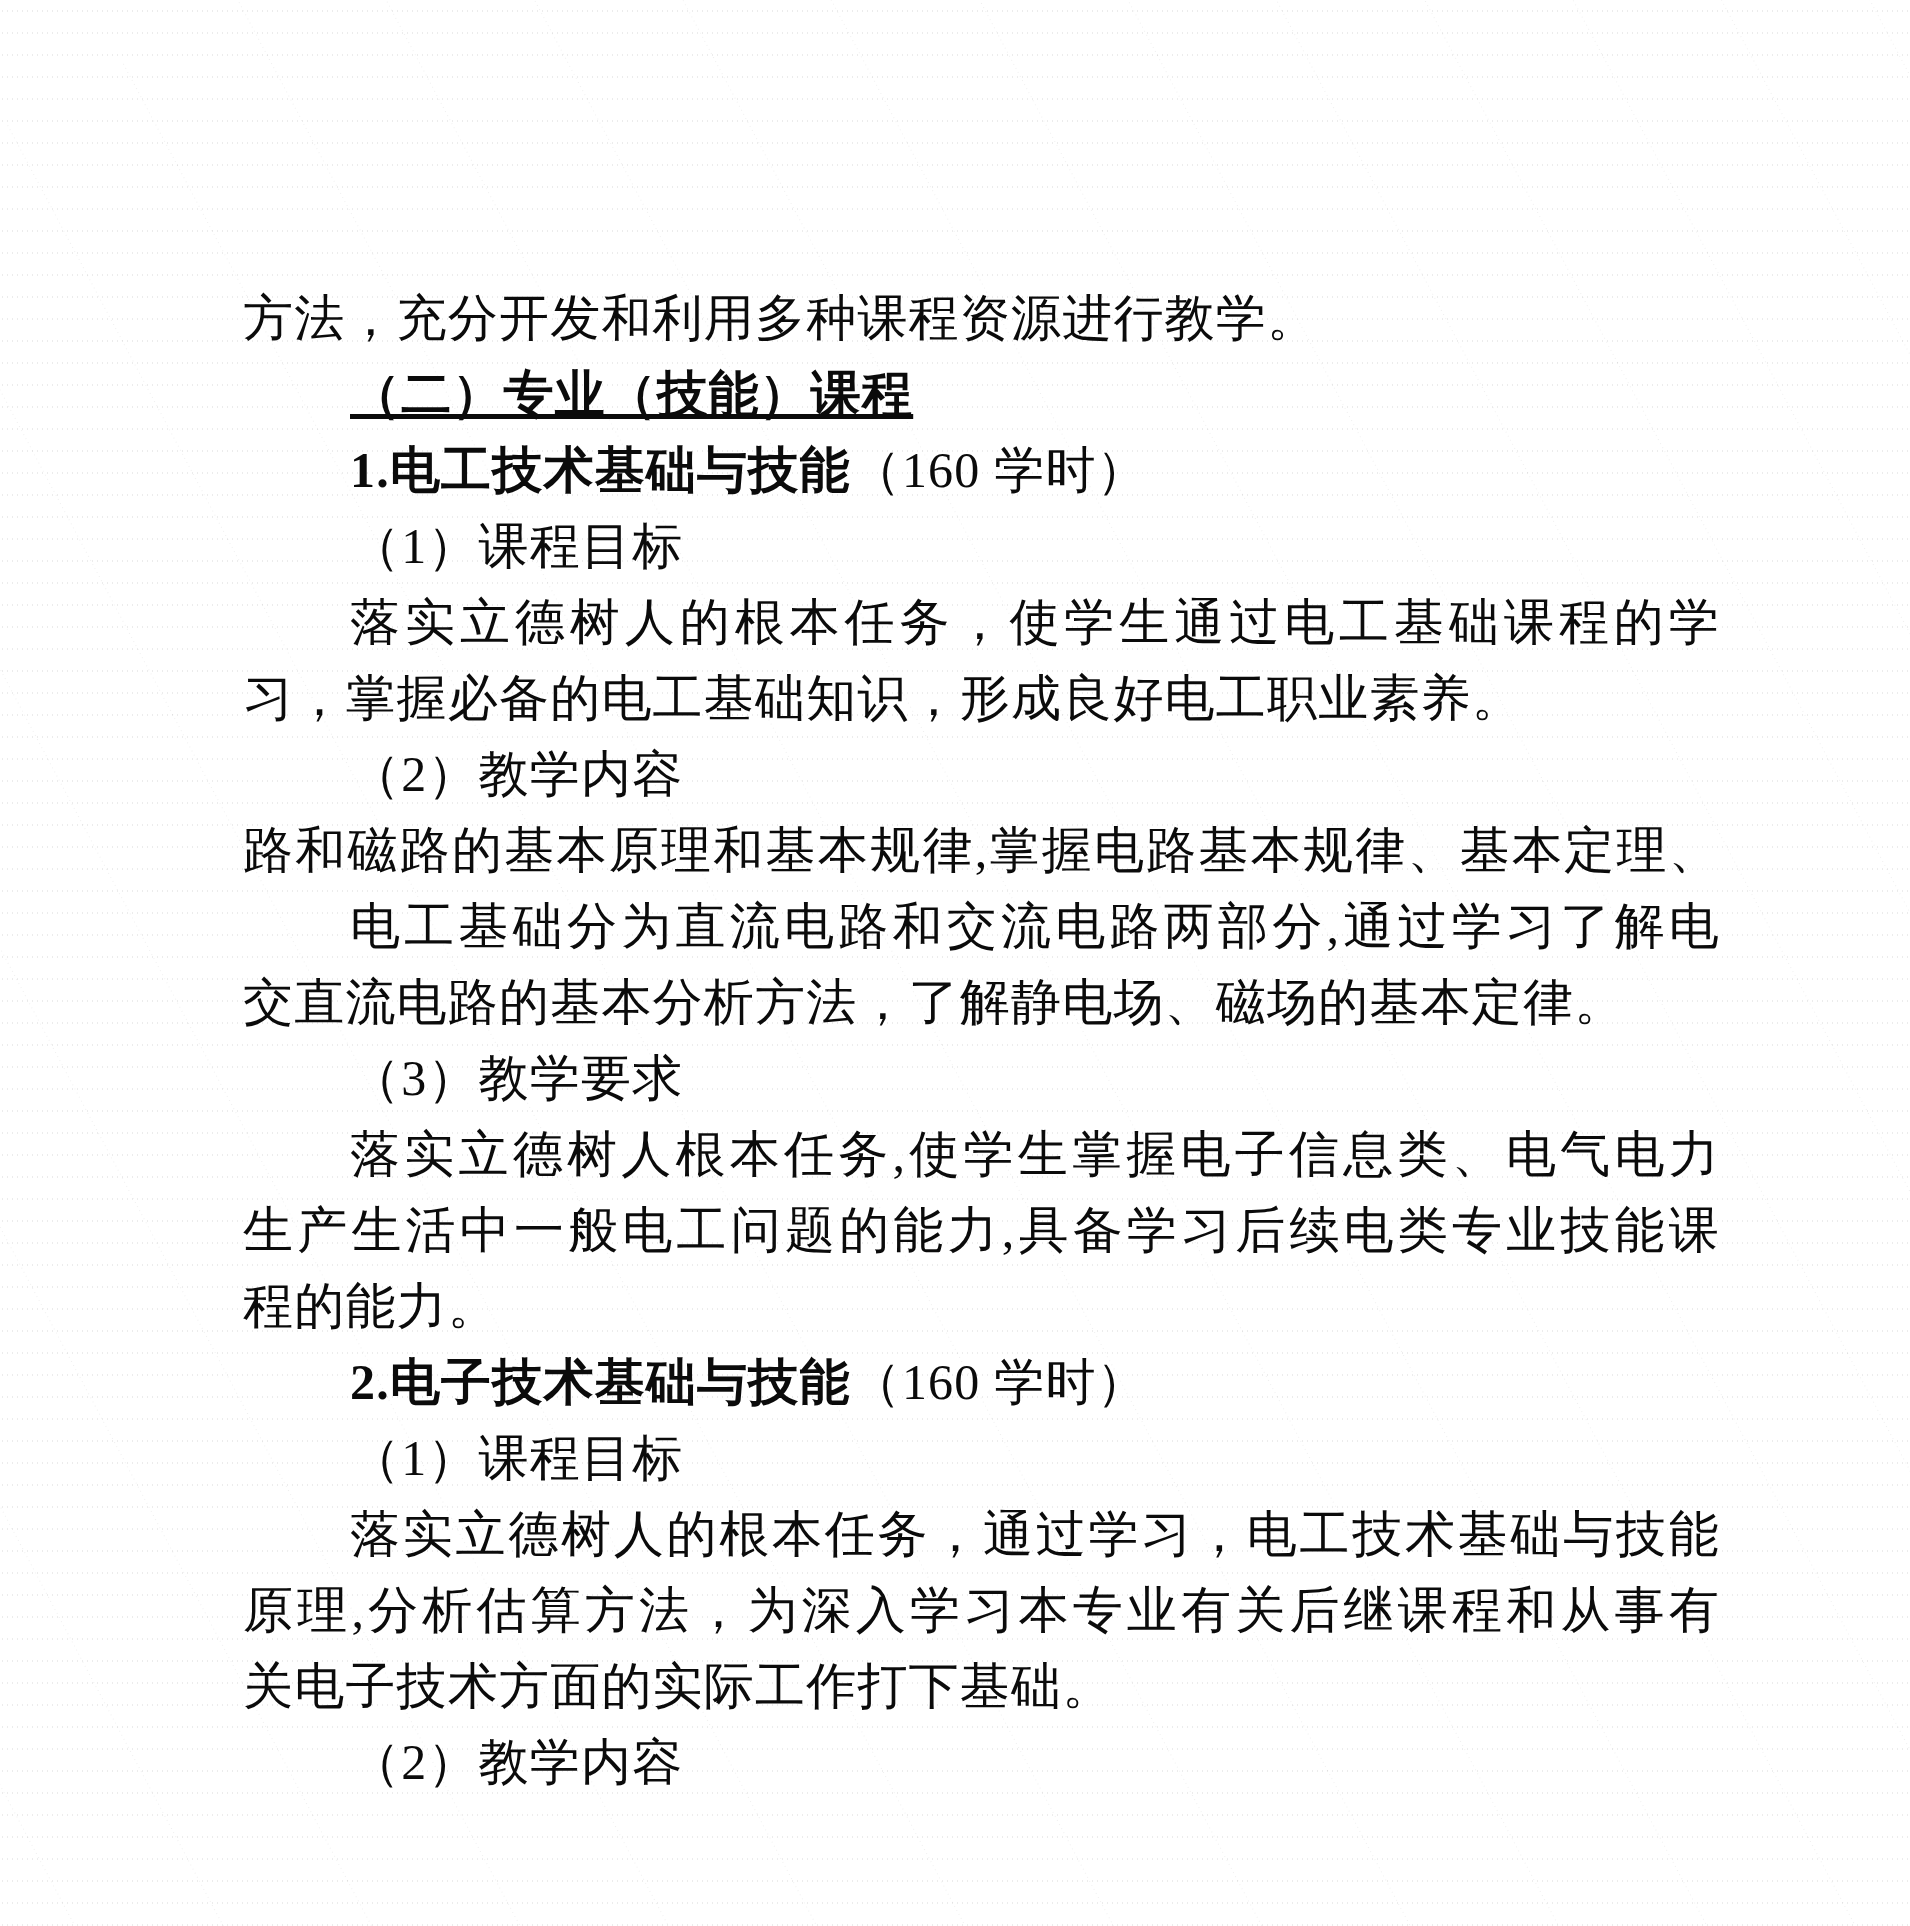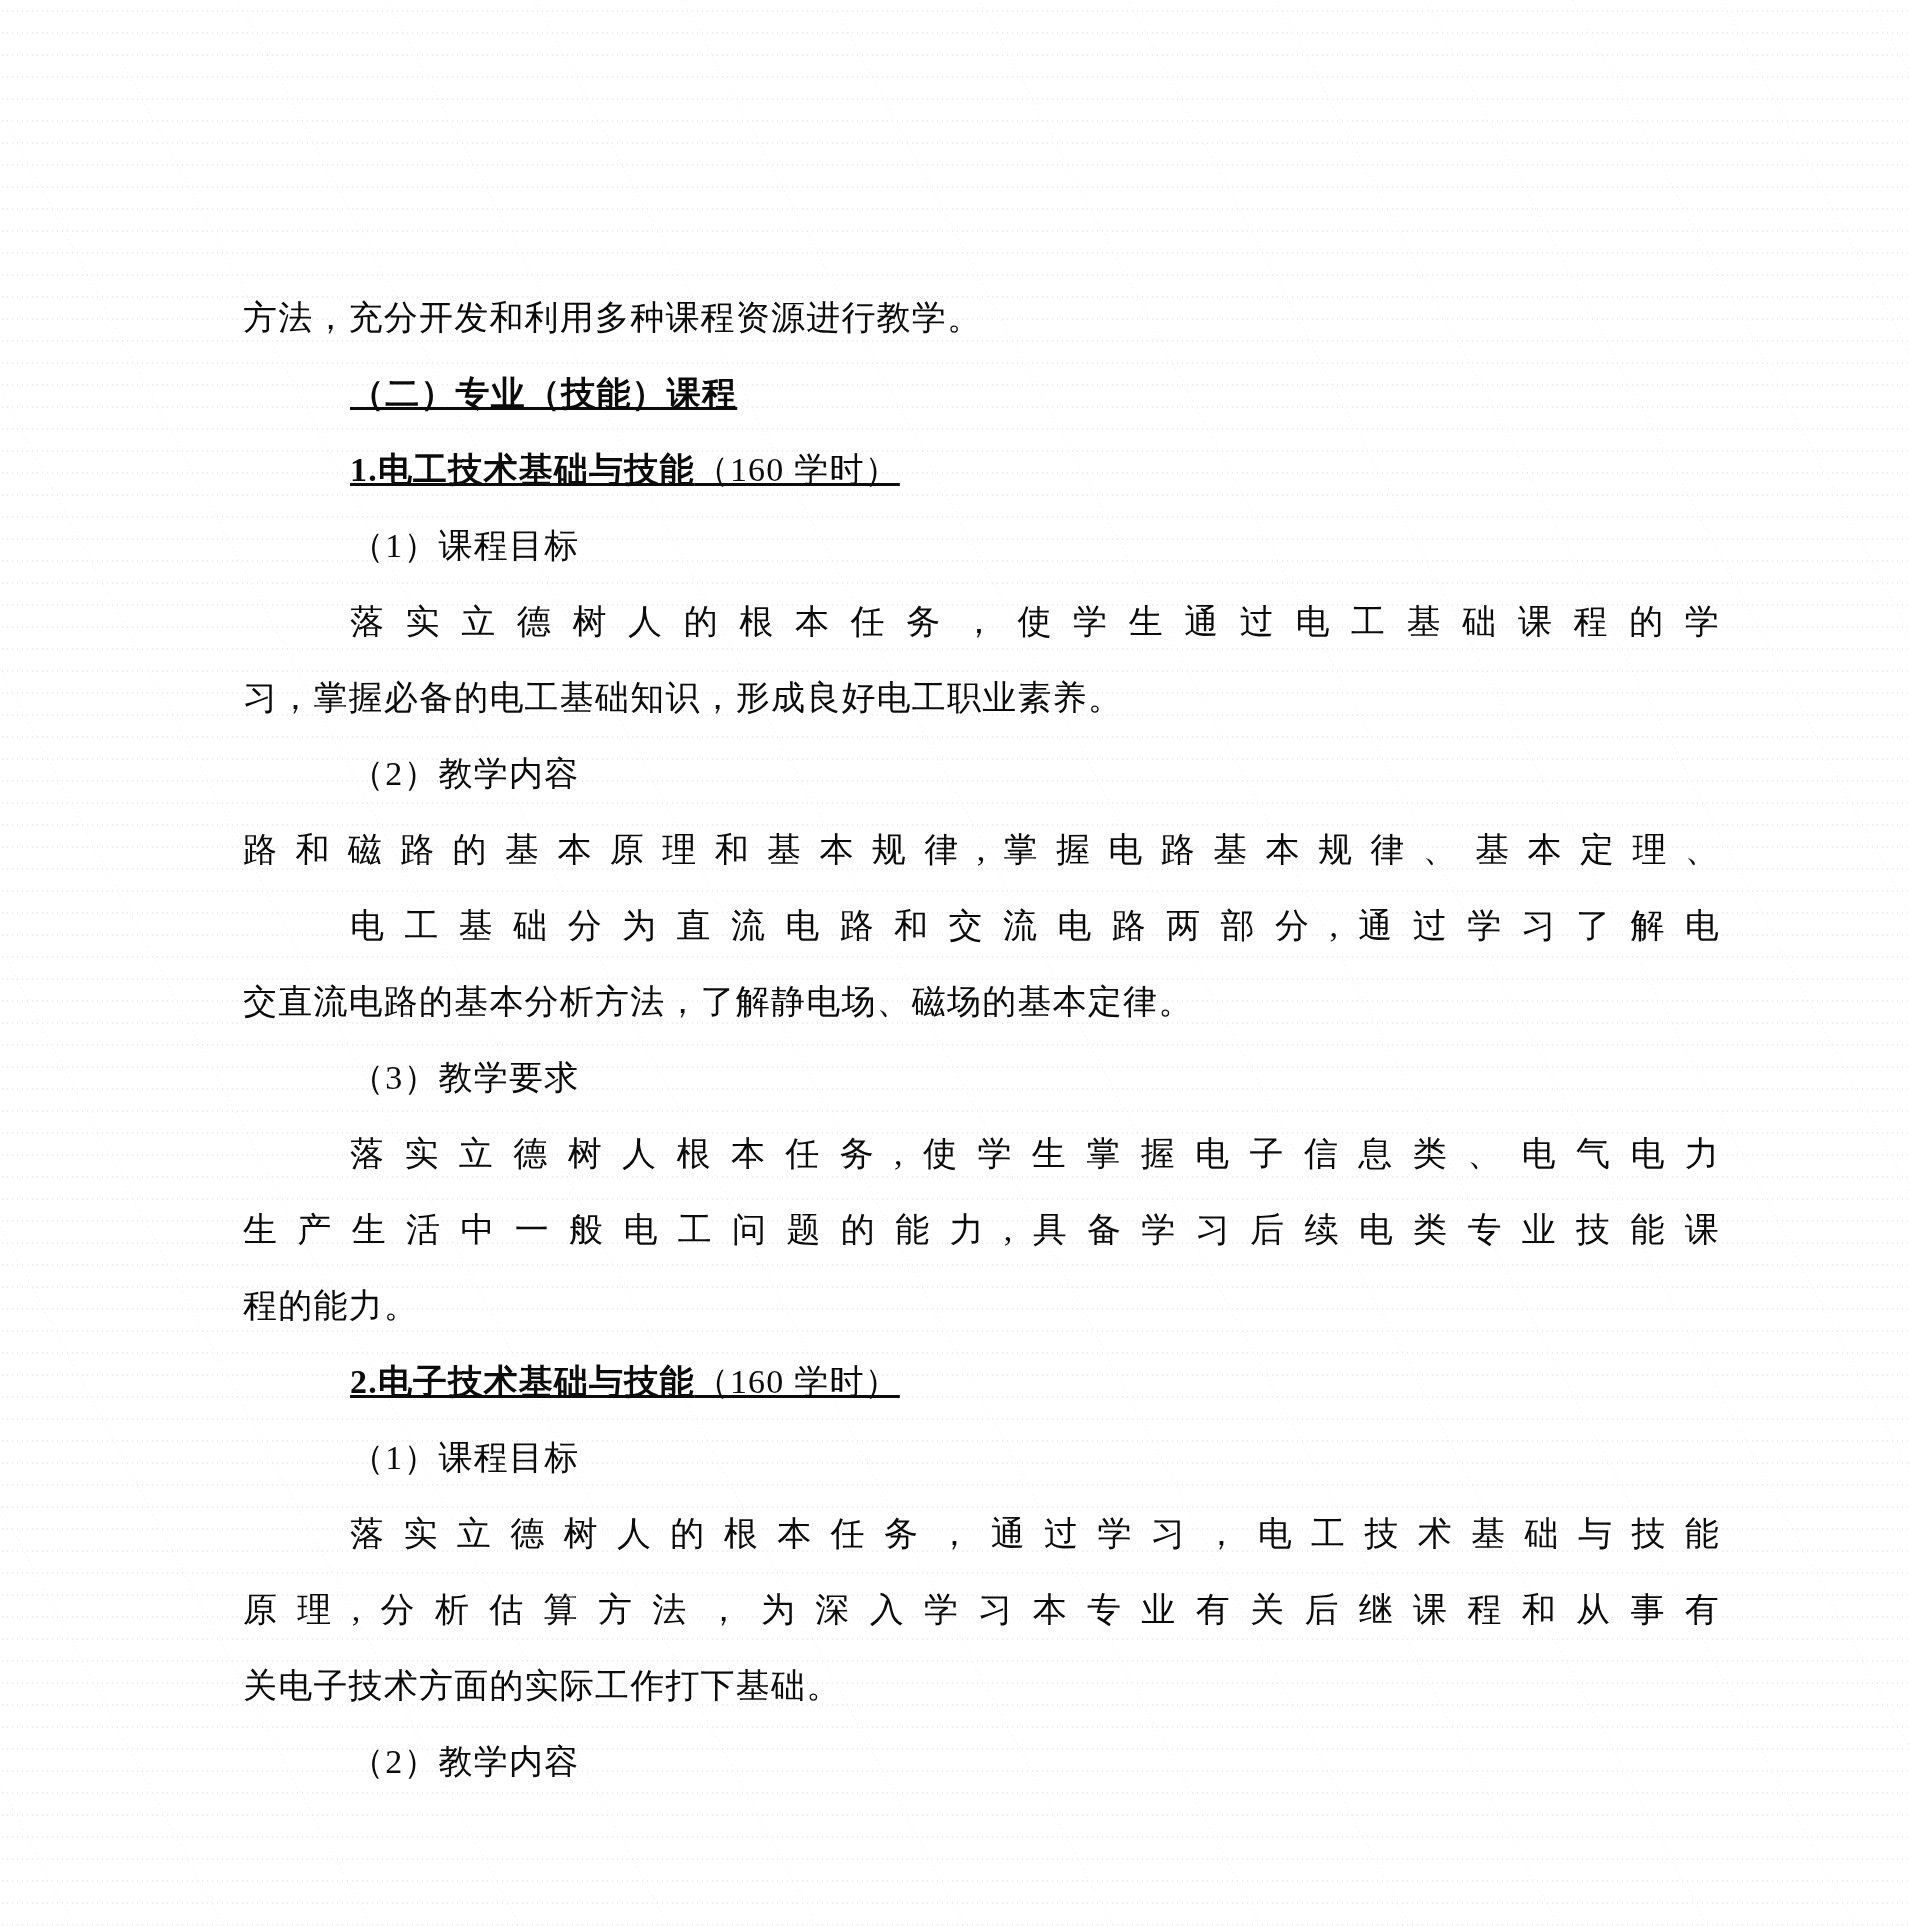--- a/index.html
+++ b/index.html
@@ -40,35 +40,35 @@
     pointer-events: none;
   }
   .content {
     position: absolute;
     left: 243px;
     top: 280px;
     width: 1477px;
   }
   .line {
     position: relative;
-    font-size: 34px;
+    font-size: 50px;
     line-height: 76px;
     height: 76px;
     letter-spacing: 1.2px;
     white-space: nowrap;
   }
   .line.indent { text-indent: 107px; }
   .line.fill {
     white-space: normal;
     text-align: justify;
     text-align-last: justify;
     text-justify: inter-character;
   }
   .line.heading { font-weight: 700; text-decoration: underline; }
-  .line.heading-num { font-weight: 400; text-decoration: underline; }
+  .line.heading-num { font-weight: 400; }
   .bold-part { font-weight: 700; }
   .suffix-part { font-weight: 400; }
 </style>
 </head>
 <body>
 
 <div class="page">
   <div class="watermark"></div>
   <div class="watermark-diag"></div>
 

